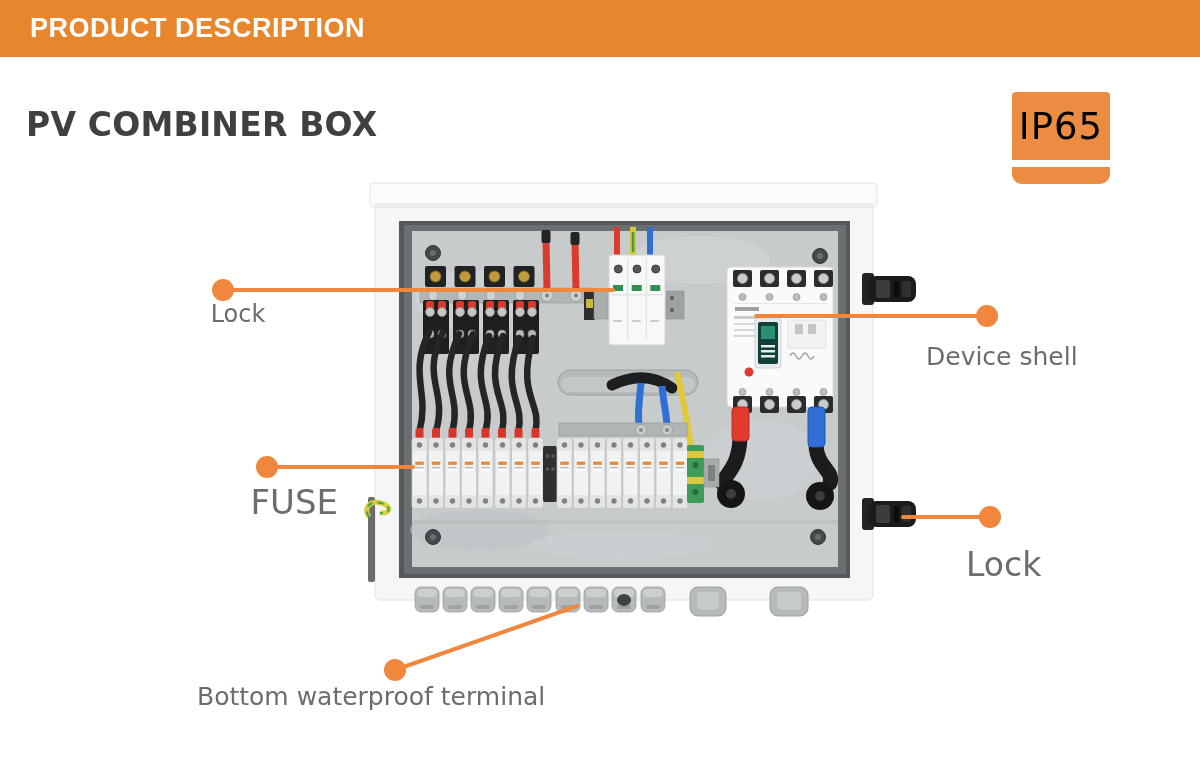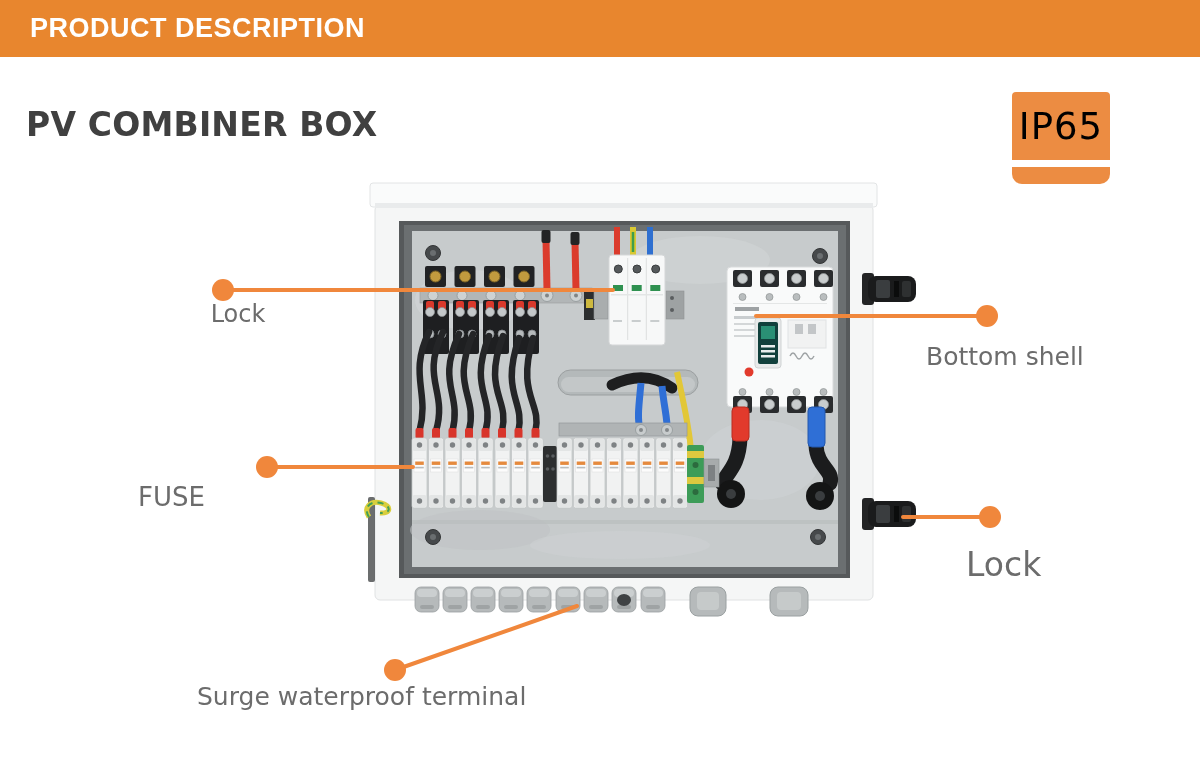--- a/index.html
+++ b/index.html
@@ -7,21 +7,21 @@
   .banner{position:absolute;left:0;top:0;width:1200px;height:57px;background:#E8862E;display:flex;align-items:center;}
   .banner span{color:#ffffff;font-family:"Liberation Sans",sans-serif;font-weight:bold;font-size:27px;letter-spacing:.5px;margin-left:30px;}
   .title{position:absolute;left:25px;top:104px;margin:1px;color:#404040;font-family:"DejaVu Sans",sans-serif;font-weight:bold;font-size:33px;letter-spacing:.2px;}
   .badge{position:absolute;left:1012px;top:92px;width:98px;}
   .badge-main{width:98px;height:68px;background:#EC8C42;border-radius:4px 4px 0 0;display:flex;align-items:center;justify-content:center;color:#000000;font-size:37px;letter-spacing:1px;font-family:"DejaVu Sans",sans-serif;}
   .badge-strip{width:98px;height:17px;margin-top:7px;background:#EC8C42;border-radius:0 0 10px 10px;}
   .illus{position:absolute;left:0;top:0;width:1200px;height:767px;}
   .anno{position:absolute;color:#6C6C6C;font-family:"DejaVu Sans",sans-serif;white-space:nowrap;}
   .anno span{display:block;}
   .spd-label{left:138px;top:299px;width:200px;text-align:center;font-size:24px;line-height:31px;}
-  .fuse-label{left:138px;top:482px;width:200px;text-align:left;font-size:26px;}
+  .fuse-label{left:138px;top:482px;width:200px;text-align:right;font-size:34px;}
   .plastic-label{left:926px;top:342px;font-size:25px;}
   .lock-label{left:966px;top:545px;font-size:33px;}
   .bottom-label{left:197px;top:682px;font-size:25px;}
 </style>
 </head>
 <body>
 
 <div class="page">
 
   <header class="banner">
@@ -319,17 +319,17 @@
       <circle cx="987" cy="316" r="11"></circle>
       <circle cx="990" cy="517" r="11"></circle>
       <circle cx="395" cy="670" r="11"></circle>
     </g>
   </svg>
 
   <div class="anno spd-label">
     <span>Lock</span>
   </div>
   <div class="anno fuse-label">FUSE</div>
-  <div class="anno plastic-label">Bottom shell</div>
+  <div class="anno plastic-label">Device shell</div>
   <div class="anno lock-label">Lock</div>
-  <div class="anno bottom-label">Surge waterproof terminal</div>
+  <div class="anno bottom-label">Bottom waterproof terminal</div>
 
 </div>
 
 </body></html>

